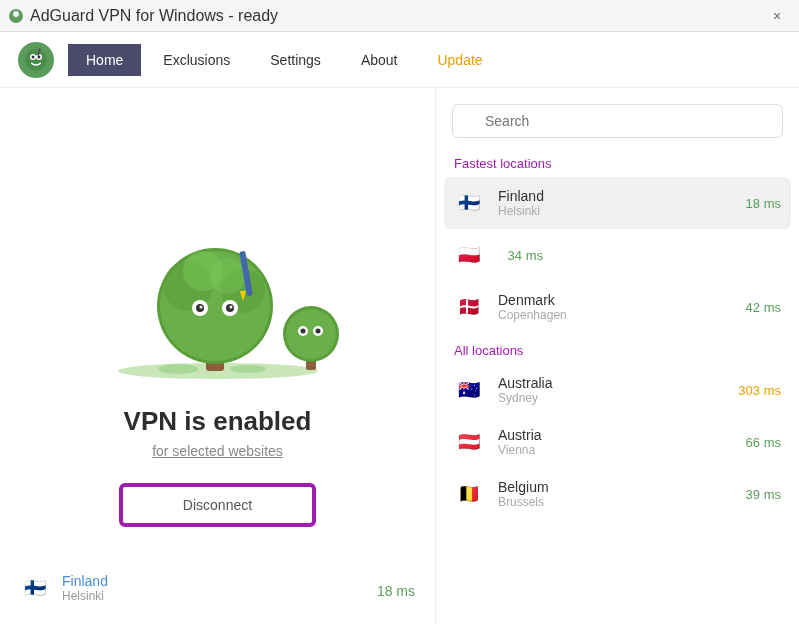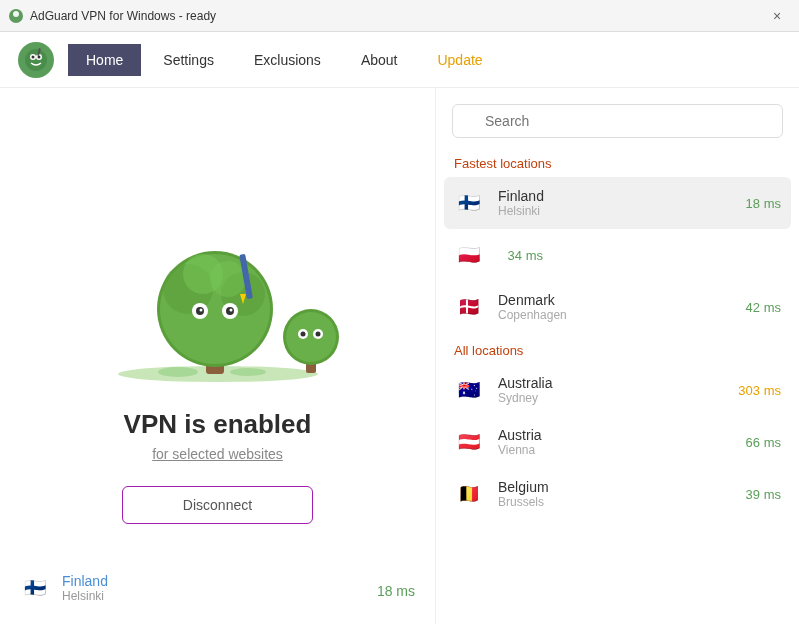--- a/index.html
+++ b/index.html
@@ -19,21 +19,21 @@
       border-bottom: 1px solid #ddd;
       display: flex;
       align-items: center;
       justify-content: space-between;
       padding: 0 8px;
     }
     .title-bar-left {
       display: flex;
       align-items: center;
       gap: 6px;
-      font-size: 12px;
+      font-size: 16px;
       color: #333;
     }
     .title-bar-icon {
       width: 16px;
       height: 16px;
     }
     .title-bar-close {
       width: 28px;
       height: 28px;
       display: flex;
@@ -107,21 +107,21 @@
       text-align: center;
     }
     .vpn-status-subtitle {
       font-size: 14px;
       color: #888;
       margin-bottom: 24px;
       text-align: center;
       text-decoration: underline;
     }
     .disconnect-btn {
-      border: 1px solid #a21caf;
+      border: 4px solid #a21caf;
       background: white;
       padding: 10px 60px;
       border-radius: 6px;
       font-size: 14px;
       color: #555;
       cursor: pointer;
       min-width: 180px;
       text-align: center;
     }
 
@@ -190,21 +190,21 @@
 
     
     .location-list {
       flex: 1;
       overflow-y: auto;
       padding: 0 8px;
     }
     .section-label {
       padding: 10px 10px 6px;
       font-size: 13px;
-      color: #c2410c;
+      color: #a21caf;
     }
     .location-item {
       display: flex;
       align-items: center;
       padding: 10px 10px;
       border-radius: 6px;
       cursor: pointer;
       gap: 12px;
     }
     .location-item.selected { background: #f0f0f0; }
@@ -251,22 +251,22 @@
     <circle cx="20" cy="20" r="11" fill="#4a8d4a"></circle>
     <circle cx="17" cy="17" r="3" fill="white"></circle>
     <circle cx="23" cy="17" r="3" fill="white"></circle>
     <circle cx="17" cy="17" r="1.5" fill="#333"></circle>
     <circle cx="23" cy="17" r="1.5" fill="#333"></circle>
     <path d="M15 23 Q20 27 25 23" stroke="white" stroke-width="1.5" fill="none"></path>
     <rect x="22" y="8" width="2" height="8" fill="#555" rx="1" transform="rotate(15 23 12)"></rect>
   </svg>
 
   <div class="nav-item active">Home</div>
+  <div class="nav-item">Exclusions</div>
   <div class="nav-item">Settings</div>
-  <div class="nav-item">Exclusions</div>
   <div class="nav-item">About</div>
   <div class="nav-item update">Update</div>
 </div>
 
 <div class="main-content">
 
   <div class="left-panel">
 
     <div class="mascot-area">
       <svg viewBox="0 0 260 200" width="260" height="200">

